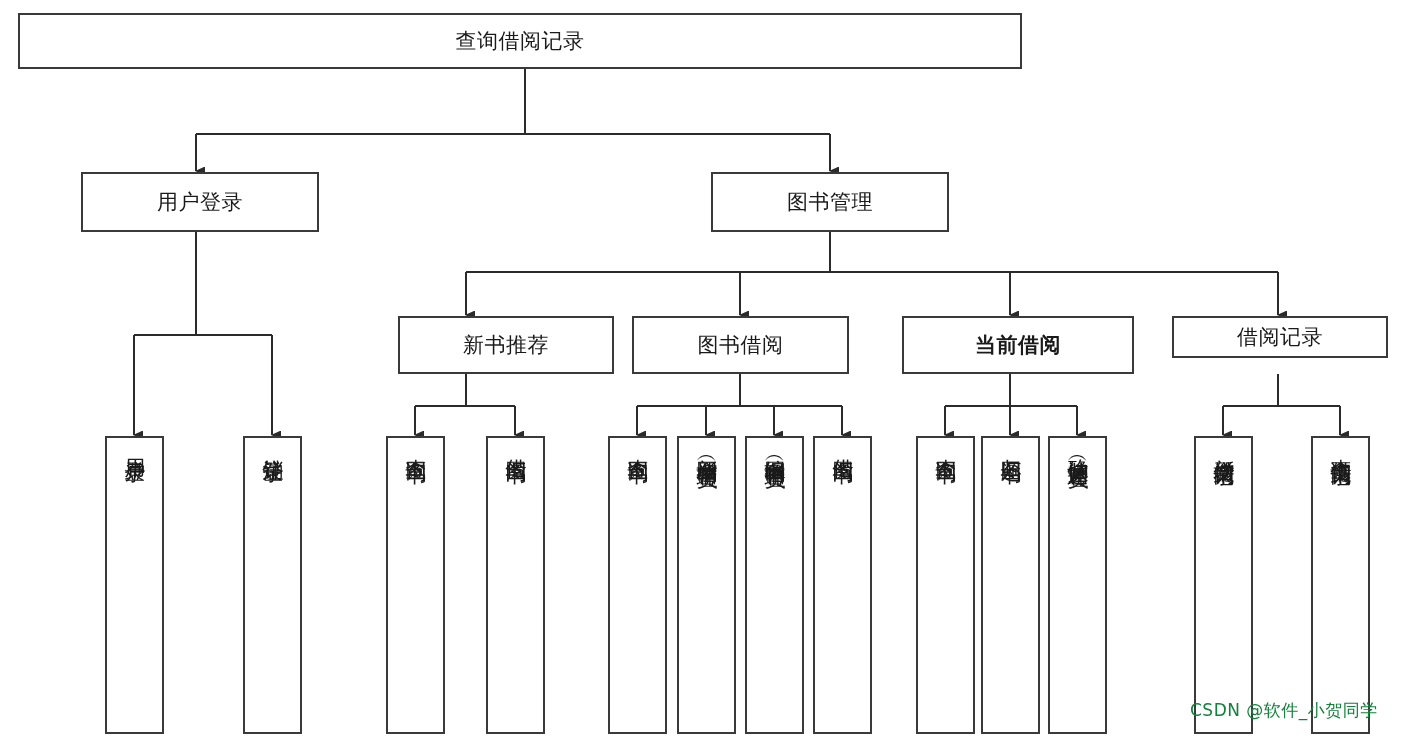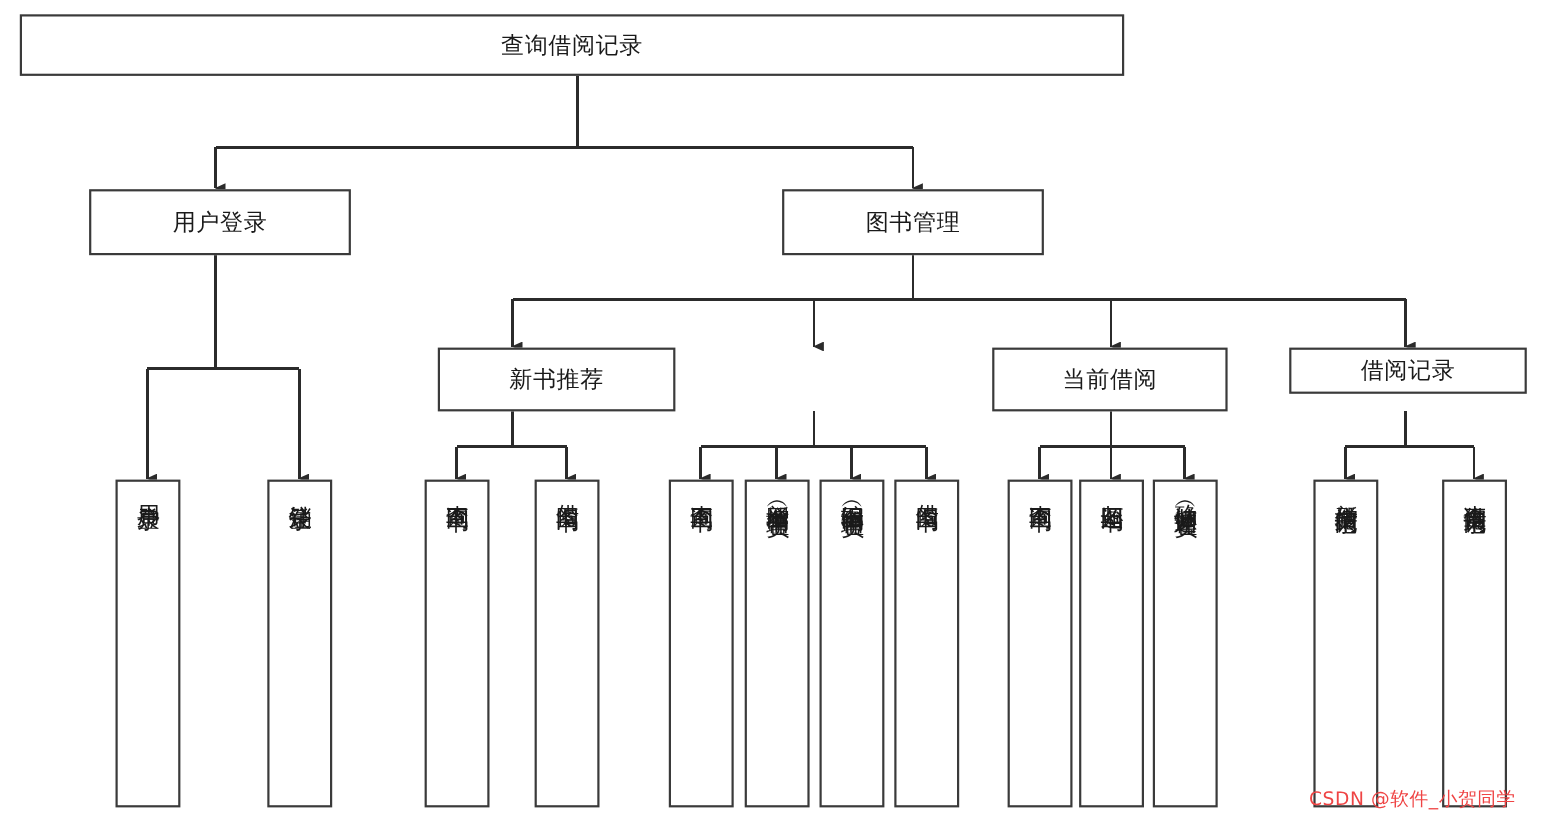--- a/index.html
+++ b/index.html
@@ -56,23 +56,23 @@
   .node.vertical .label {
     writing-mode: vertical-rl;
     text-orientation: upright;
     font-size: 21px;
     letter-spacing: 1.5px;
     line-height: 1.0;
   }
   .watermark {
     position: absolute;
     left: 1190px;
-    top: 715px;
+    top: 699px;
     font-size: 17px;
-    color: #ef4444;
+    color: #15803d;
     white-space: nowrap;
     letter-spacing: 0.5px;
     pointer-events: none;
   }
 </style>
 </head>
 <body>
 
 <div id="diagram-root">
   <svg class="edges" viewBox="0 0 1405 747" xmlns="http://www.w3.org/2000/svg">
@@ -125,21 +125,24 @@
   <div class="node horizontal" style="left: 81px; top: 172px; width: 238px; height: 60px;">
     <span class="label">用户登录</span>
   </div>
   <div class="node horizontal" style="left: 711px; top: 172px; width: 238px; height: 60px;">
     <span class="label">图书管理</span>
   </div>
 
   <div class="node horizontal" style="left: 362px; top: 316px; width: 216px; height: 58px; margin-left: 36px;">
     <span class="label">新书推荐</span>
   </div>
-  <div class="node horizontal" style="left: 902px; top: 316px; width: 214px; height: 58px;">
+  <div class="node horizontal" style="left: 632px; top: 316px; width: 217px; height: 58px;">
+    <span class="label">图书借阅</span>
+  </div>
+  <div class="node horizontal" style="left: 902px; top: 316px; width: 232px; height: 58px; font-weight: bold;">
     <span class="label">当前借阅</span>
   </div>
   <div class="node horizontal" style="left: 1172px; top: 316px; width: 216px; height: 42px;">
     <span class="label">借阅记录</span>
   </div>
 
   <div class="node vertical" style="left: 105px; top: 436px; width: 59px; height: 298px;">
     <span class="label">用户登录</span>
   </div>
   <div class="node vertical" style="left: 243px; top: 436px; width: 59px; height: 298px;">

